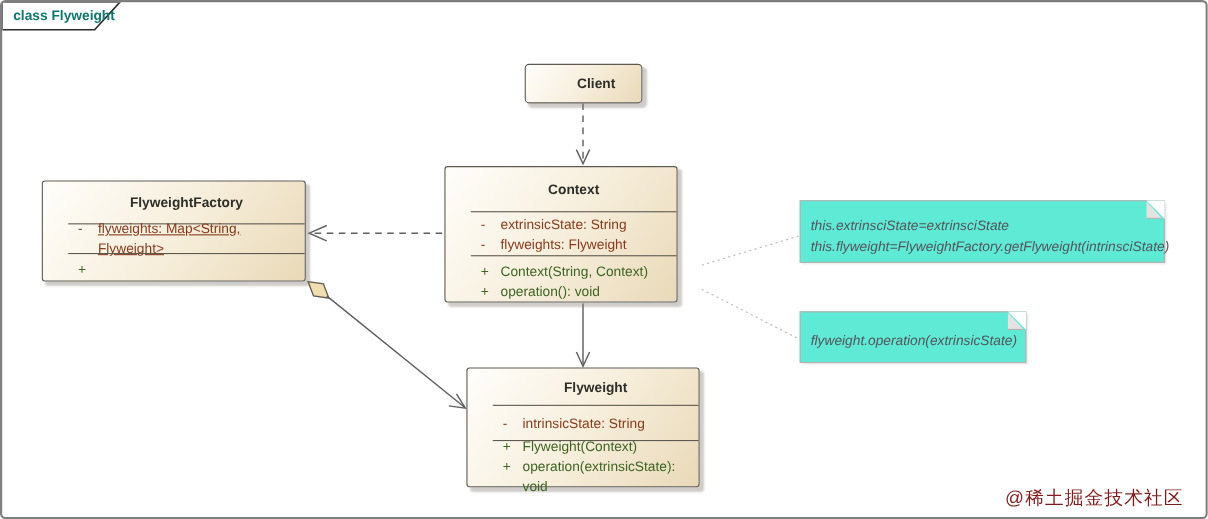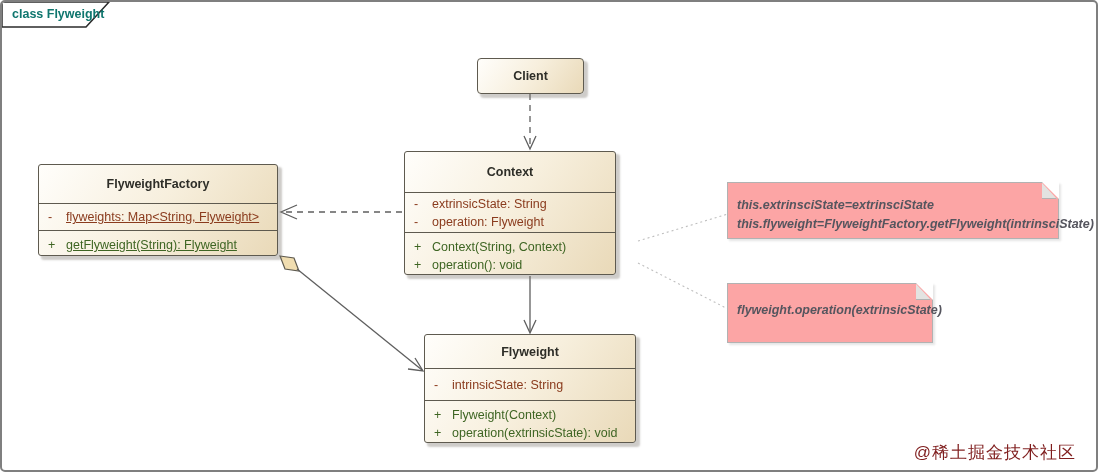--- a/index.html
+++ b/index.html
@@ -13,42 +13,41 @@
   .frame-tab-label {
     position:absolute; left:10px; top:5px; font-size:12.5px; font-weight:bold; color:#0f766e;
   }
 
   
   .uml-class {
     position:absolute; box-sizing:border-box;
     border:1.5px solid #5e5a4f; border-radius:3px;
     background:linear-gradient(125deg,#fffefb 0%,#f7efdd 50%,#e9d9b8 100%);
     box-shadow:3.5px 3.5px 2px rgba(125,122,112,0.38);
-    display:flex; flex-direction:column;
+    display:flex; flex-direction:column;padding-left:23px;
   }
   .uml-class-header {
     display:flex; align-items:center; justify-content:center;
     font-size:12.5px; font-weight:bold; color:#2e2e28; flex:none;
   }
   .uml-sec {
     border-top:1.2px solid #5e5a4f; flex:none;
     display:flex; flex-direction:column; justify-content:center;
   }
   .uml-row { display:flex; line-height:18px; font-size:12.5px; }
   .uml-vis { width:27px; padding-left:9px; box-sizing:border-box; flex:none; }
   .attr-row { color:#8a3b1d; }
   .meth-row { color:#3e6523; }
   .static-member { text-decoration:underline; }
 
   
   .uml-note {
     position:absolute; box-sizing:border-box;
-    background:#fca5a5; border:1px solid #b2b2b2;
+    background:#5eead4; border:1px solid #b2b2b2;
     box-shadow:2px 2px 2px rgba(150,150,150,0.25);
-    font-weight:bold;
   }
   .note-text { font-size:12.5px; font-style:italic; color:#55555e; line-height:19px; }
   .note-fold-cover {
     position:absolute; top:-1px; right:-1px; width:17px; height:17px;
     background:#ffffff; clip-path:polygon(0 0,100% 0,100% 100%);
   }
   .note-fold-flap {
     position:absolute; top:0; right:1px; width:15px; height:15px;
     background:#e3e3e1; clip-path:polygon(0 0,100% 100%,0 100%);
     border-bottom:1px solid #b2b2b2;
@@ -112,35 +111,34 @@
     <div class="uml-class-header" style="height:38px;">FlyweightFactory</div>
     <div class="uml-sec" style="height:26px;">
       <div class="uml-row attr-row">
         <span class="uml-vis">-</span>
         <span class="static-member">flyweights: Map&lt;String, Flyweight&gt;</span>
       </div>
     </div>
     <div class="uml-sec" style="height:28px;">
       <div class="uml-row meth-row">
         <span class="uml-vis">+</span>
-        <span class="static-member">getFlyweight(String): Flyweight</span>
       </div>
     </div>
   </div>
 
   <div class="uml-class" style="left:402px; top:149px; width:212px; height:124px;">
     <div class="uml-class-header" style="height:40px;">Context</div>
     <div class="uml-sec" style="height:39px;">
       <div class="uml-row attr-row">
         <span class="uml-vis">-</span>
         <span>extrinsicState: String</span>
       </div>
       <div class="uml-row attr-row">
         <span class="uml-vis">-</span>
-        <span>operation: Flyweight</span>
+        <span>flyweights: Flyweight</span>
       </div>
     </div>
     <div class="uml-sec" style="height:45px;">
       <div class="uml-row meth-row">
         <span class="uml-vis">+</span>
         <span>Context(String, Context)</span>
       </div>
       <div class="uml-row meth-row">
         <span class="uml-vis">+</span>
         <span>operation(): void</span>
@@ -168,20 +166,20 @@
     </div>
   </div>
 
   <div class="uml-note" style="left:725px; top:180px; width:332px; height:57px; padding:13px 0 0 9px;">
     <div class="note-fold-cover"></div>
     <div class="note-fold-flap"></div>
     <div class="note-text">this.extrinsciState=extrinsciState</div>
     <div class="note-text">this.flyweight=FlyweightFactory.getFlyweight(intrinsciState)</div>
   </div>
 
-  <div class="uml-note" style="left:725px; top:281px; width:206px; height:60px; padding:17px 0 0 9px;">
+  <div class="uml-note" style="left:725px; top:281px; width:206px; height:47px; padding:17px 0 0 9px;">
     <div class="note-fold-cover"></div>
     <div class="note-fold-flap"></div>
     <div class="note-text">flyweight.operation(extrinsicState)</div>
   </div>
 
   <div class="watermark">@稀土掘金技术社区</div>
 </div>
 
 </body></html>

